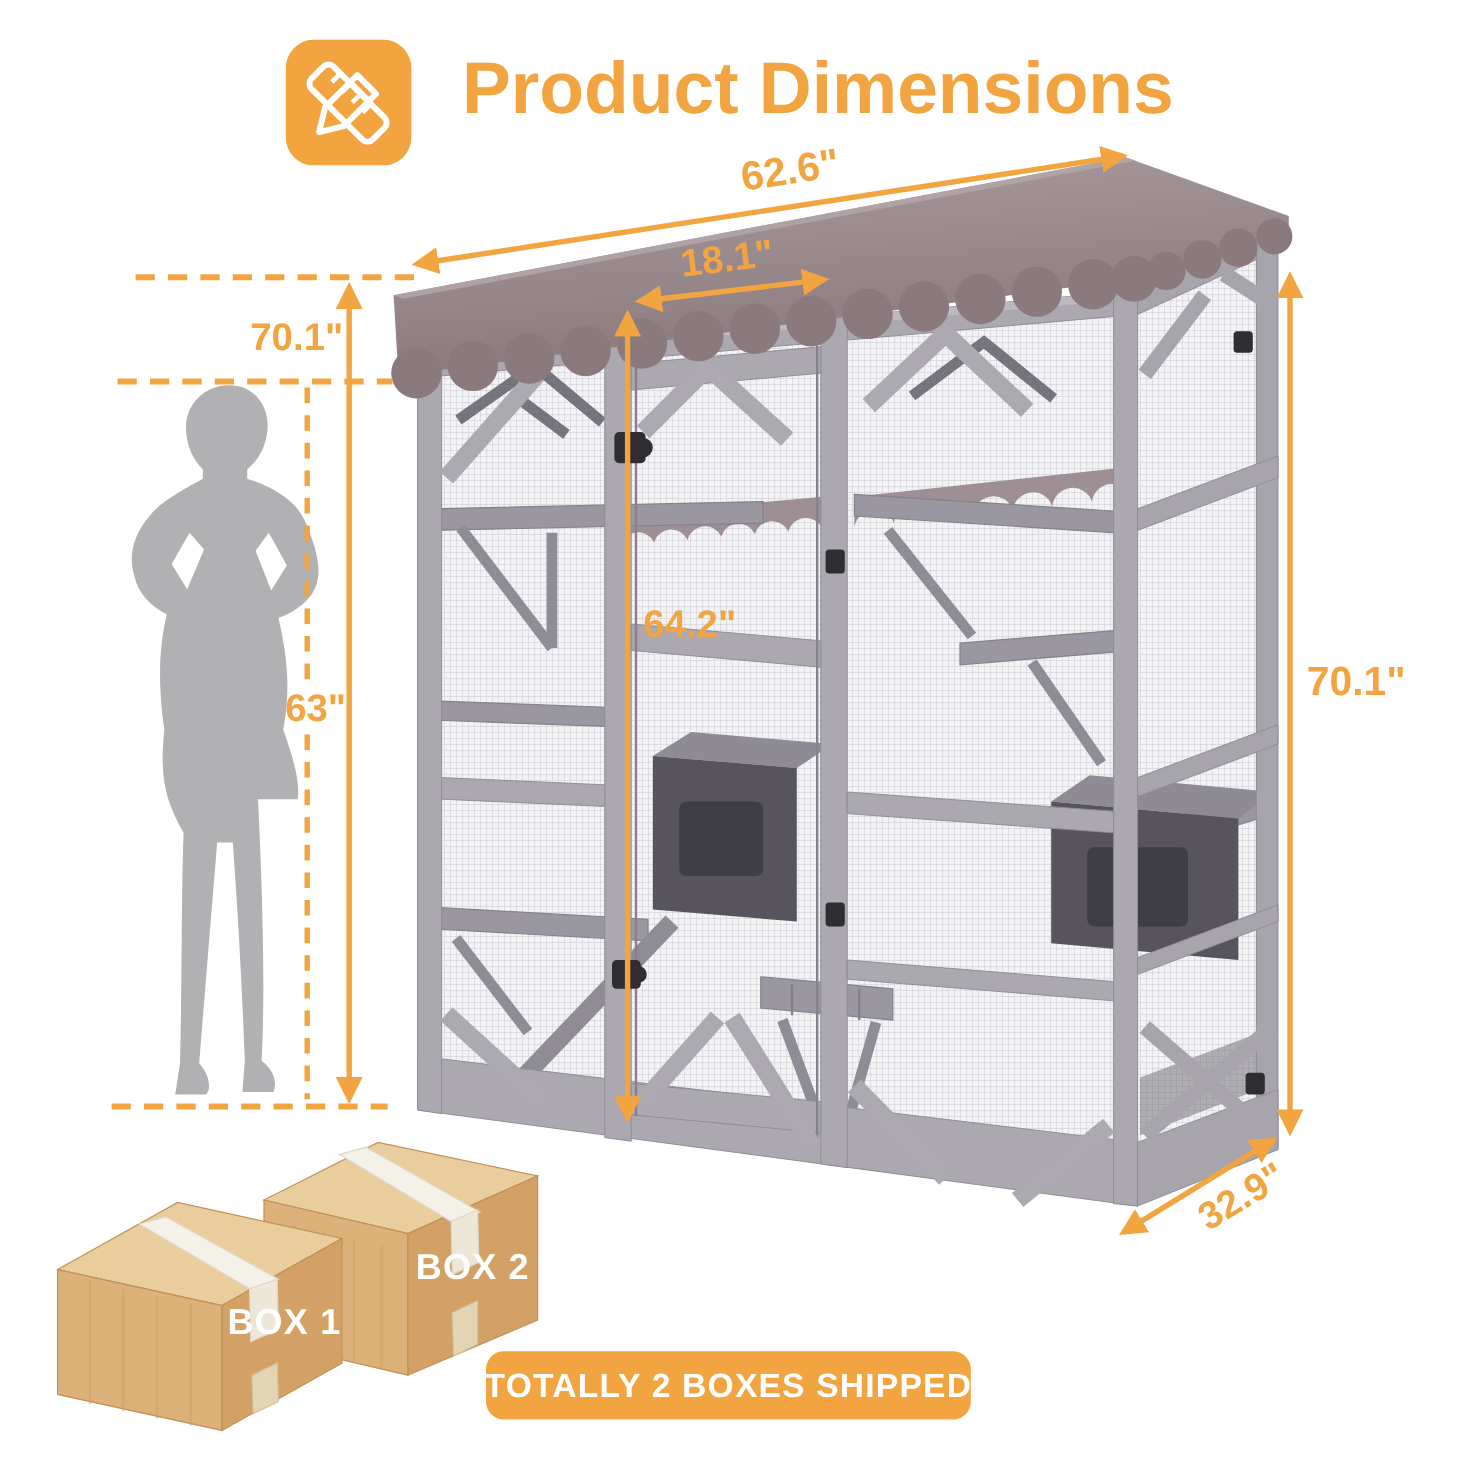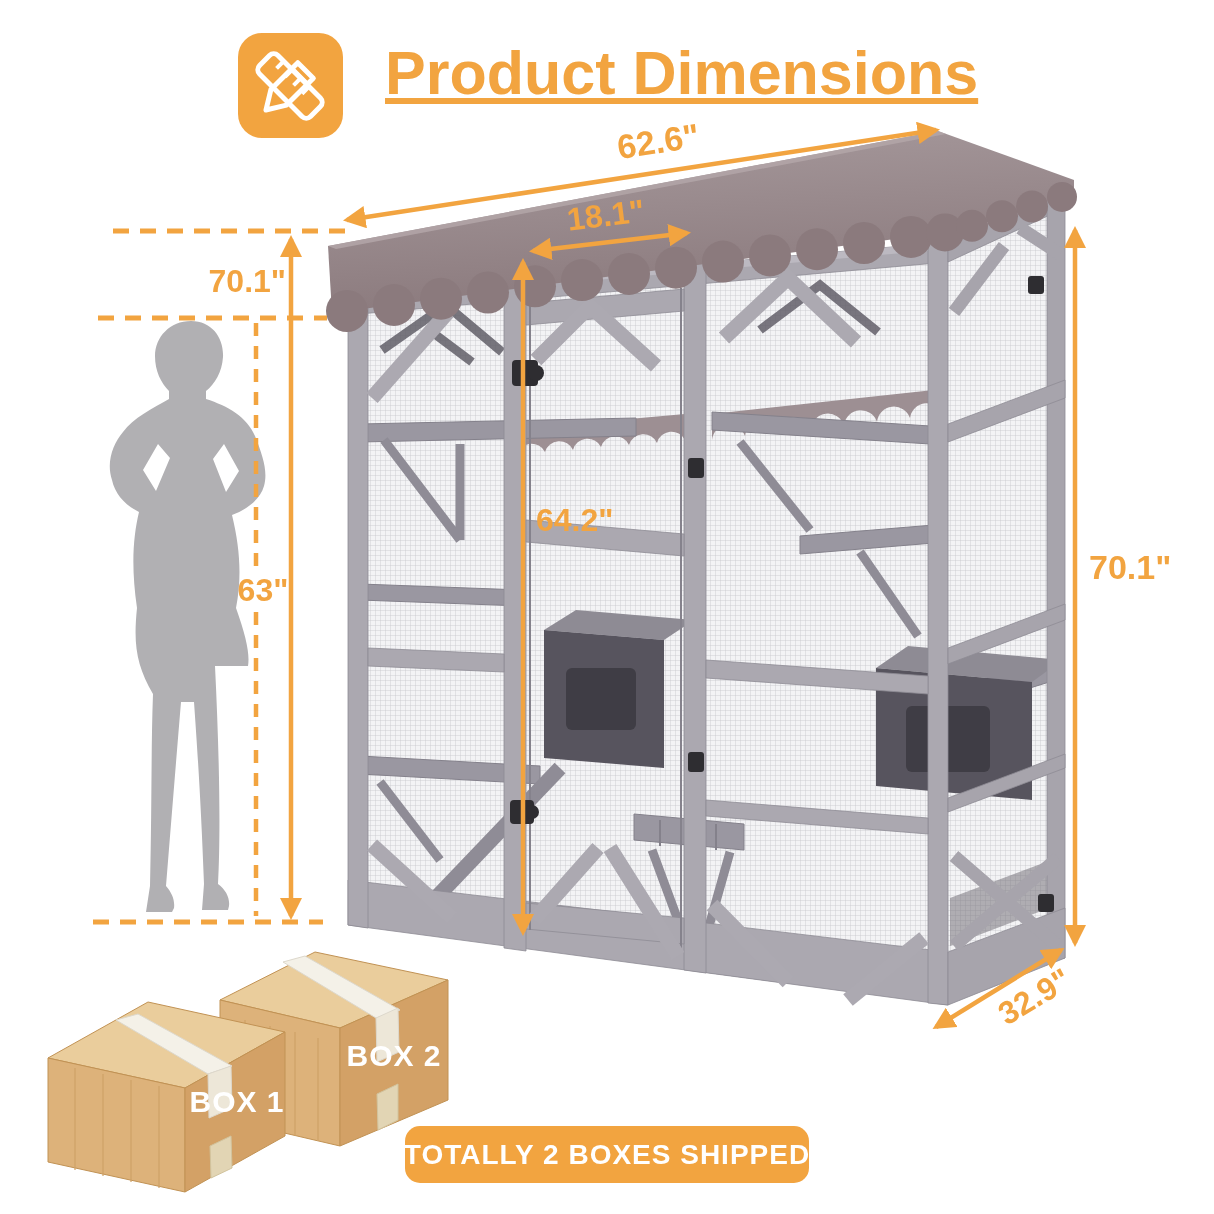--- a/index.html
+++ b/index.html
@@ -1,21 +1,21 @@
 <!DOCTYPE html>
 <html><head>
 <meta charset="utf-8">
 <style>
   html,body{margin:0;padding:0;background:#ffffff;}
   .stage{position:relative;width:1214px;height:1214px;background:#fff;overflow:hidden;
          font-family:"Liberation Sans",sans-serif;}
   .hdr{position:absolute;left:0;top:0;width:100%;height:150px;}
   .hdr-icon{position:absolute;left:238px;top:33px;width:105px;height:105px;}
   .hdr-title{position:absolute;left:385px;top:38px;margin:0;font-size:61px;font-weight:bold;
-             color:#F2A440;letter-spacing:0px;white-space:nowrap;text-decoration:underline;}
+             color:#F2A440;letter-spacing:0px;white-space:nowrap;}
   svg text{font-family:"Liberation Sans",sans-serif;}
   .dim-label{fill:#F2A440;font-weight:bold;font-size:32px;}
   .dim-label-lg{fill:#F2A440;font-weight:bold;font-size:34px;}
   .box-label{fill:#ffffff;font-weight:bold;font-size:30px;letter-spacing:1px;}
   .banner-text{fill:#ffffff;font-weight:bold;font-size:28px;letter-spacing:1px;}
 </style>
 </head>
 <body>
 
 <div class="stage">

